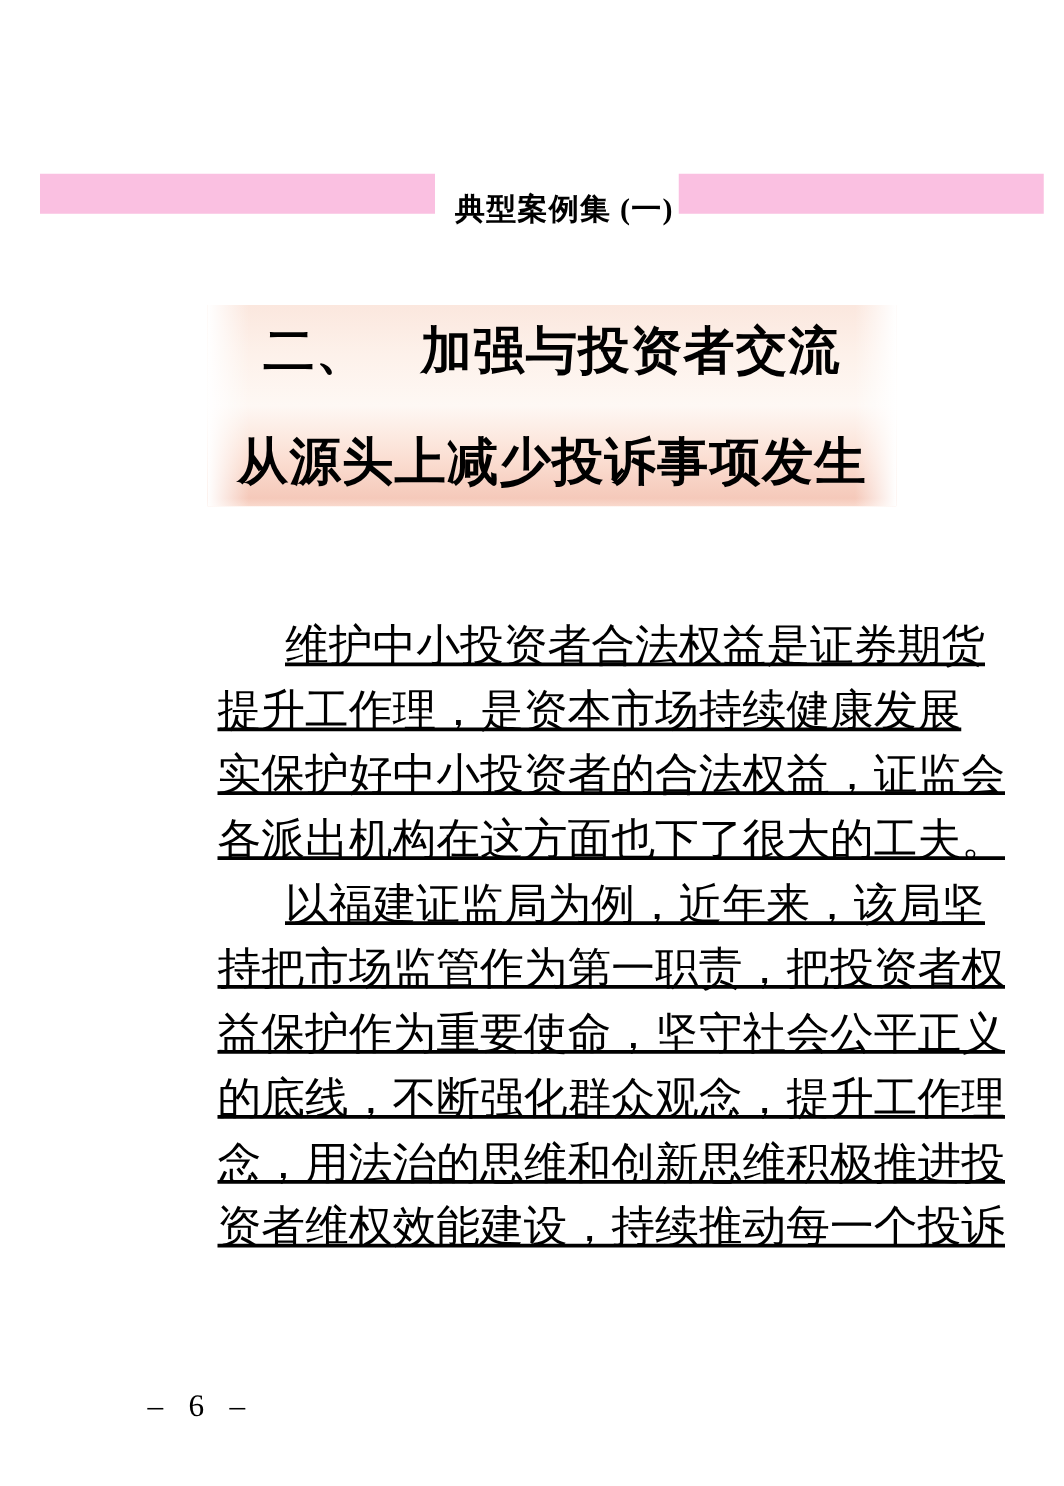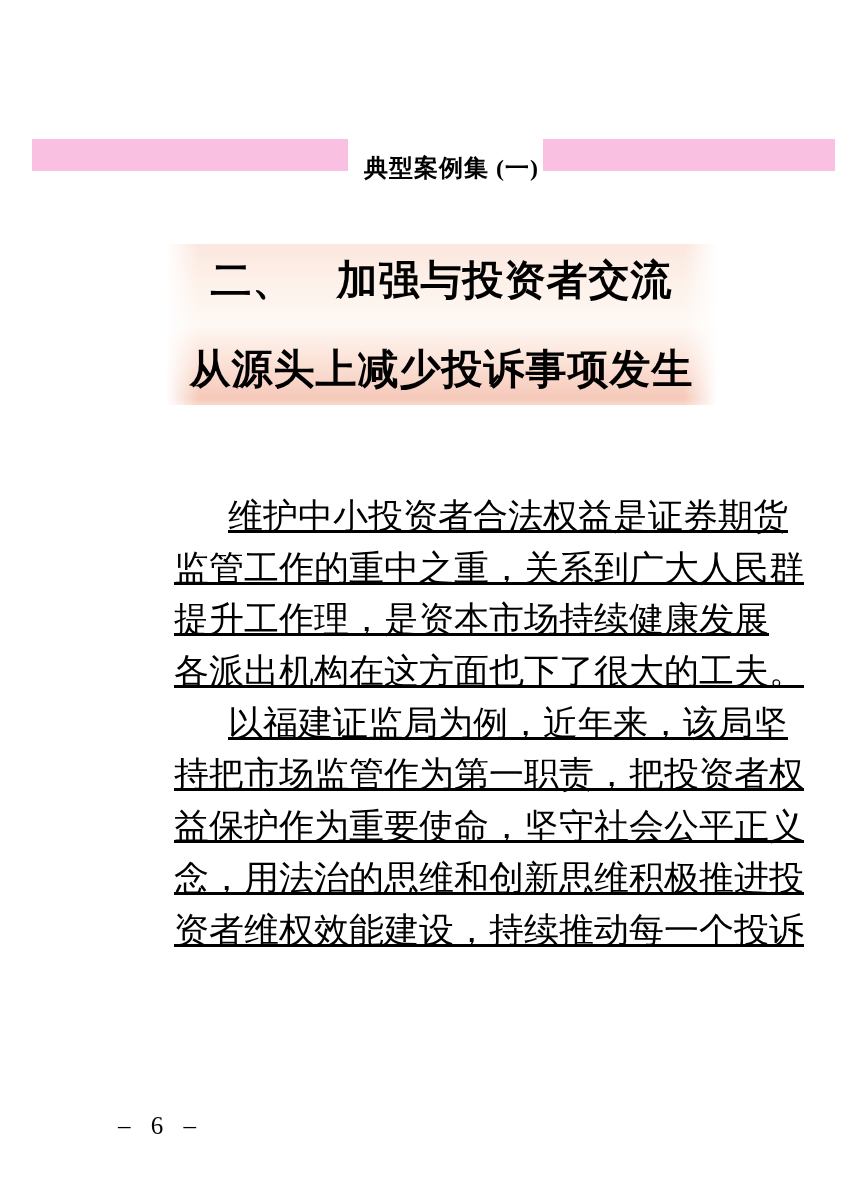--- a/index.html
+++ b/index.html
@@ -108,25 +108,26 @@
   <div class="running-head">典型案例集 (一)</div>
   <div class="header-rule right"></div>
 
   <div class="chapter-title-block">
     <div class="chapter-title-line">二、　加强与投资者交流</div>
     <div class="chapter-title-line">从源头上减少投诉事项发生</div>
   </div>
 
   <div class="body-text">
     <div class="body-line indent">维护中小投资者合法权益是证券期货</div>
-    <div class="body-line">监管工作的重中之重，关系到广大人民群</div>
     <div class="body-line">提升工作理，是资本市场持续健康发展</div>
+    <div class="body-line">实保护好中小投资者的合法权益，证监会</div>
     <div class="body-line">各派出机构在这方面也下了很大的工夫。</div>
     <div class="body-line indent">以福建证监局为例，近年来，该局坚</div>
     <div class="body-line">持把市场监管作为第一职责，把投资者权</div>
     <div class="body-line">益保护作为重要使命，坚守社会公平正义</div>
+    <div class="body-line">的底线，不断强化群众观念，提升工作理</div>
     <div class="body-line">念，用法治的思维和创新思维积极推进投</div>
     <div class="body-line">资者维权效能建设，持续推动每一个投诉</div>
   </div>
 
   <div class="page-number">– 6 –</div>
 
 </div>
 
 </body></html>

